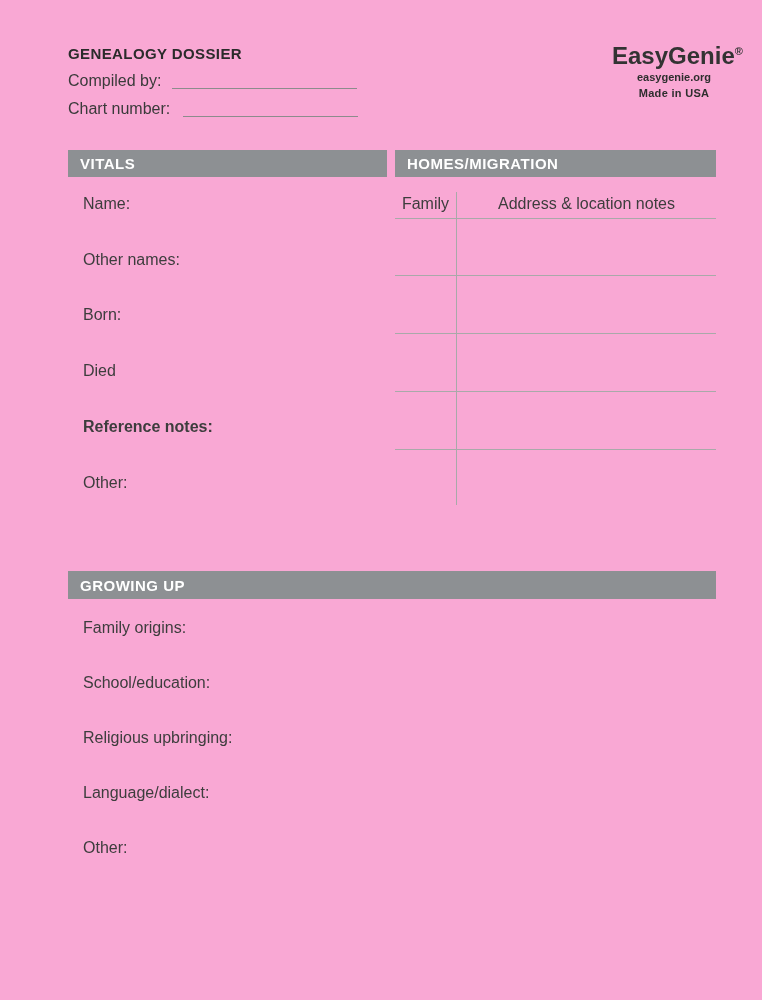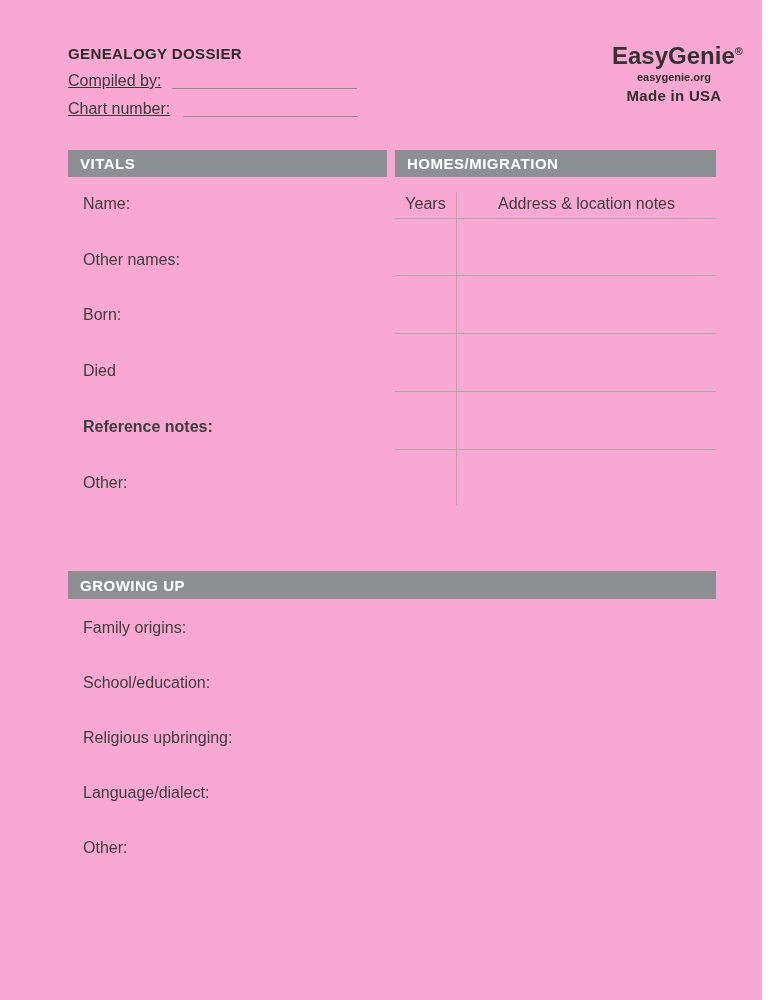--- a/index.html
+++ b/index.html
@@ -17,21 +17,20 @@
     left: 68px; top: 45px;
     font-size: 15px;
     font-weight: 700;
     letter-spacing: 0.4px;
     color: #2b2b2b;
   }
   .fill-label {
     position: absolute;
     font-size: 16px;
     color: #3a3a3a;
-    text-decoration: underline;
   }
   .fill-line {
     position: absolute;
     height: 0;
     border-bottom: 1px solid #8c8c8c;
   }
   .logo-block {
     position: absolute;
     left: 612px; top: 42px;
     width: 124px;
@@ -48,21 +47,21 @@
     vertical-align: 9px;
   }
   .logo-site {
     margin-top: 1px;
     font-size: 11px;
     font-weight: 700;
     color: #2e2e2e;
   }
   .logo-origin {
     margin-top: 4px;
-    font-size: 15px;
+    font-size: 11px;
     font-weight: 700;
     letter-spacing: 0.3px;
     color: #2e2e2e;
   }
   .section-bar {
     position: absolute;
     height: 27px;
     background: #8d9093;
     color: #ffffff;
     font-size: 15px;
@@ -137,21 +136,21 @@
   <div class="field-label" style="top:250px;">Other names:</div>
   <div class="field-label" style="top:305px;">Born:</div>
   <div class="field-label" style="top:361px;">Died</div>
   <div class="field-label" style="top:417px;font-weight:bold;">Reference notes:</div>
   <div class="field-label" style="top:473px;">Other:</div>
 
   <div class="section-bar bar-homes">
     <span>HOMES/MIGRATION</span>
   </div>
 
-  <div class="col-header" style="left:395px; top:194px; width:61px;">Years</div>
+  <div class="col-header" style="left:395px; top:194px; width:61px;">Family</div>
   <div class="col-header" style="left:457px; top:194px; width:259px;">Address &amp; location notes</div>
 
   <div class="vline"></div>
   <div class="hline" style="top:218px;"></div>
   <div class="hline" style="top:275px;"></div>
   <div class="hline" style="top:333px;"></div>
   <div class="hline" style="top:391px;"></div>
   <div class="hline" style="top:449px;"></div>
 
   <div class="table-row-space" style="top:219px;"></div>

